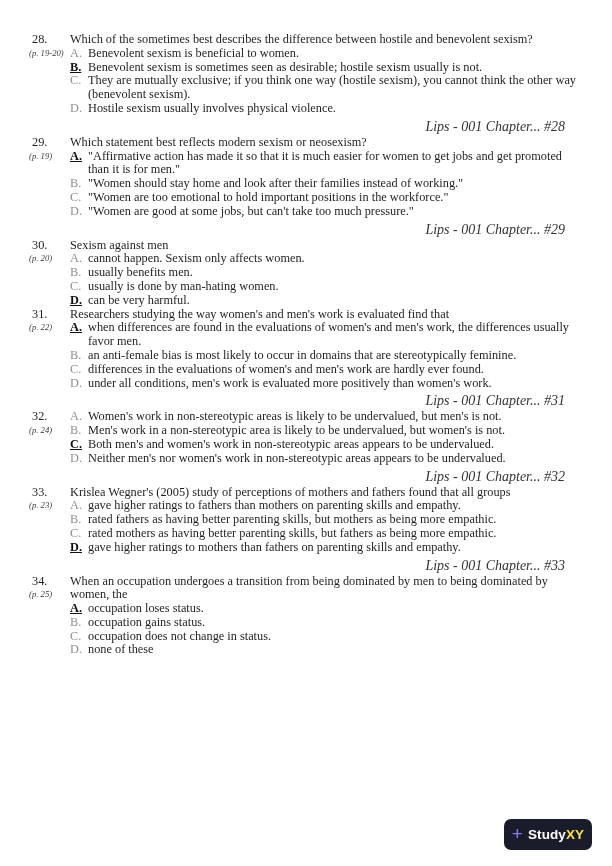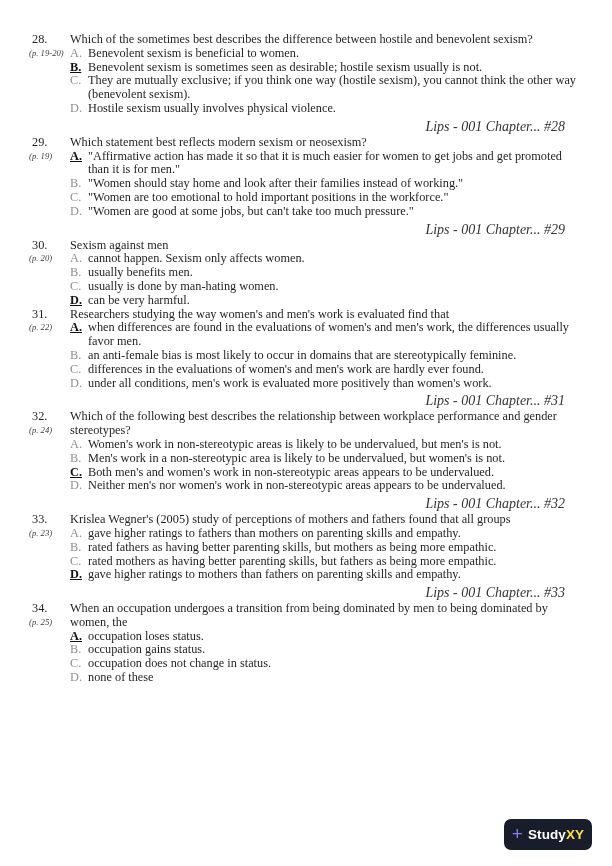--- a/index.html
+++ b/index.html
@@ -228,21 +228,20 @@
     </div>
   </div>
   <div class="source">Lips - 001 Chapter... #31</div>
 
   <div class="question-block">
     <div class="left-col">
       <div class="qnum">32.</div>
       <div class="pref">(p. 24)</div>
     </div>
     <div class="qbody">
-      <div class="qtext">Which of the following best describes the relationship between workplace performance and gender stereotypes?</div>
       <div class="options">
   <div class="option">
     <span class="opt-letter">A.</span>
     <span class="opt-text">Women's work in non-stereotypic areas is likely to be undervalued, but men's is not.</span>
   </div>
 
   <div class="option">
     <span class="opt-letter">B.</span>
     <span class="opt-text">Men's work in a non-stereotypic area is likely to be undervalued, but women's is not.</span>
   </div>

